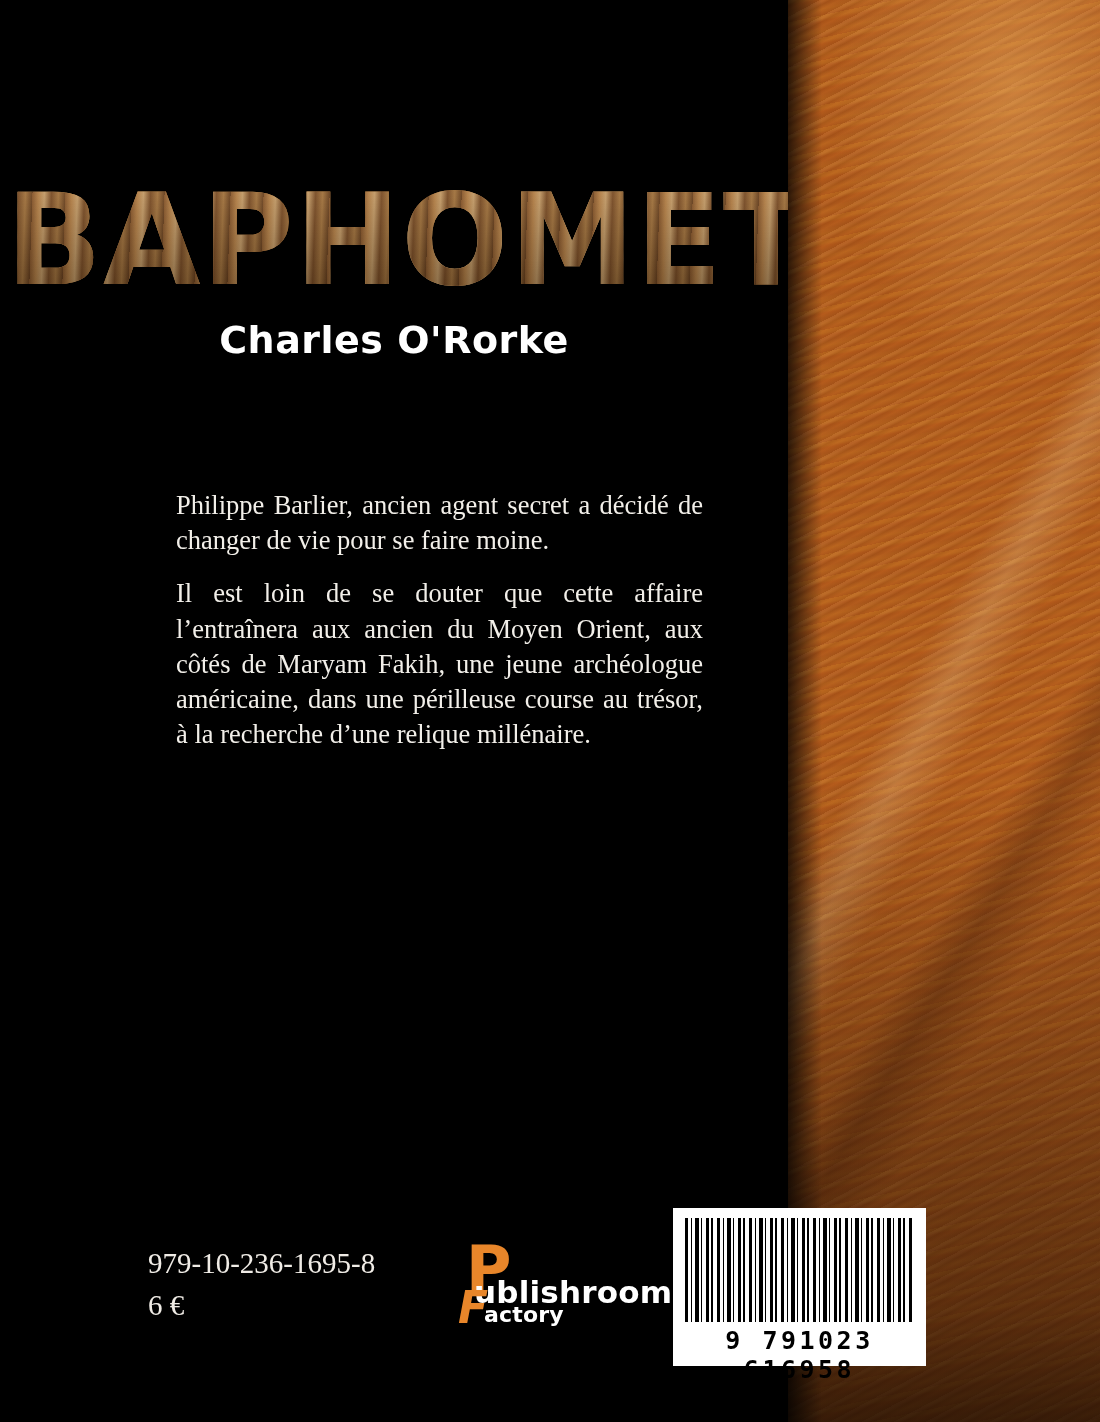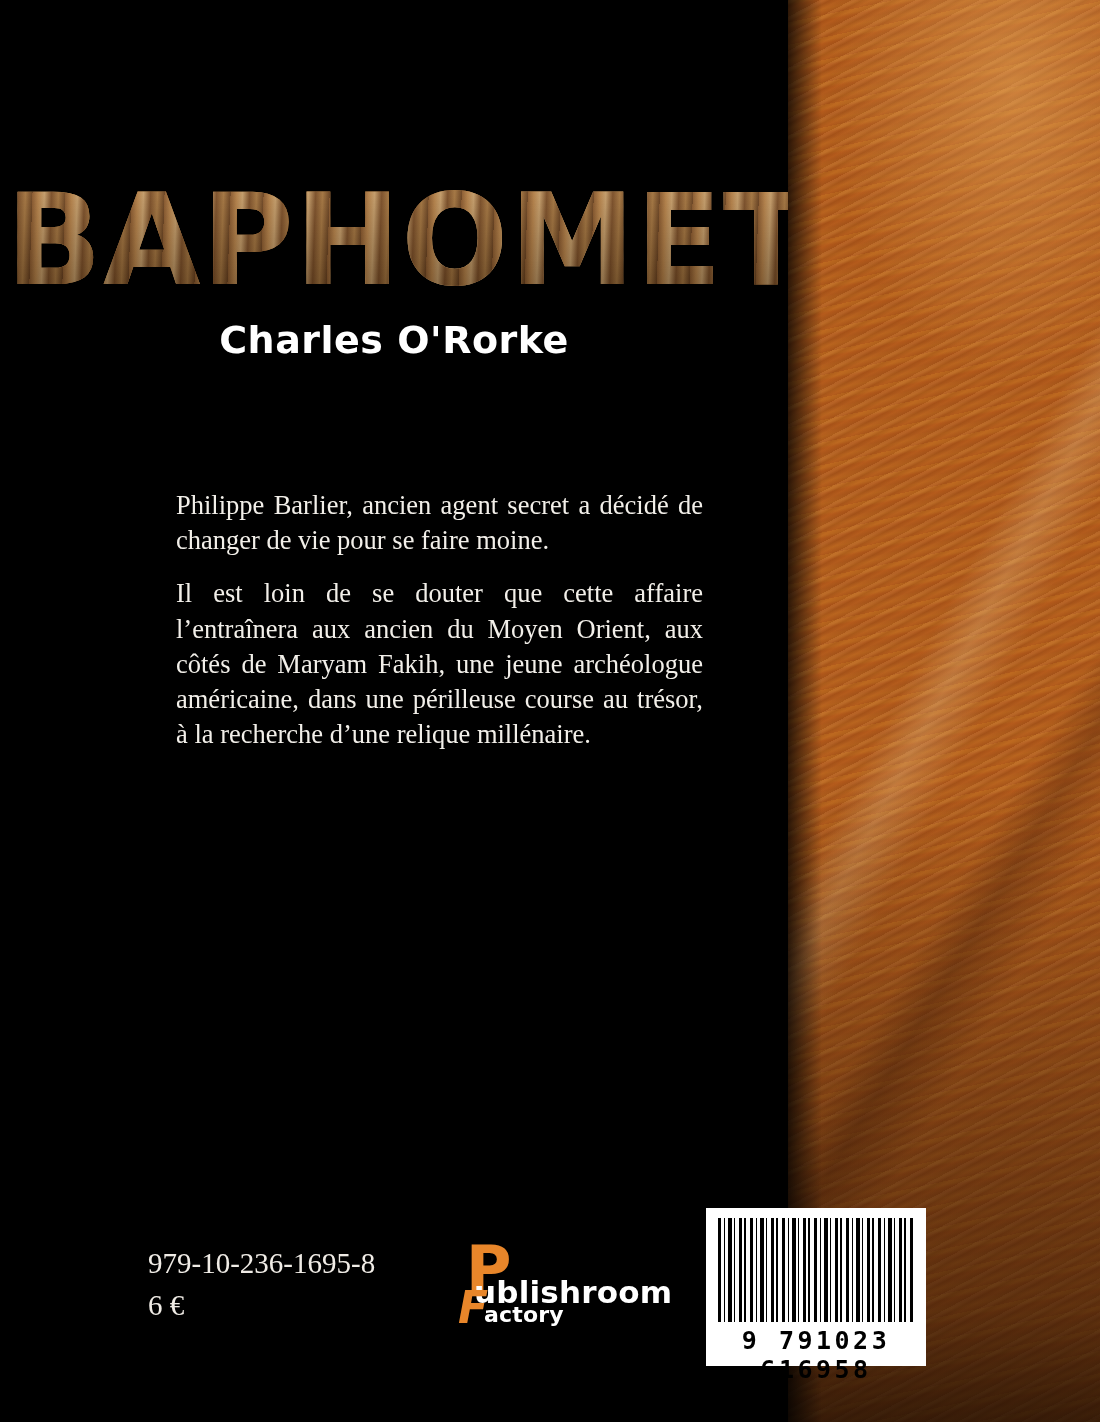--- a/index.html
+++ b/index.html
@@ -202,21 +202,21 @@
     color: #ffffff;
     letter-spacing: 0.2px;
     text-align: right;
   }
 
   
   .barcode {
     position: absolute;
     right: 174px;
     bottom: 56px;
-    width: 220px;
+    width: 253px;
     height: 158px;
     background: #ffffff;
     padding: 10px 12px 4px 12px;
     box-sizing: border-box;
   }
   .barcode .bars {
     height: 104px;
     width: 100%;
     background-repeat: no-repeat;
     background-image:

